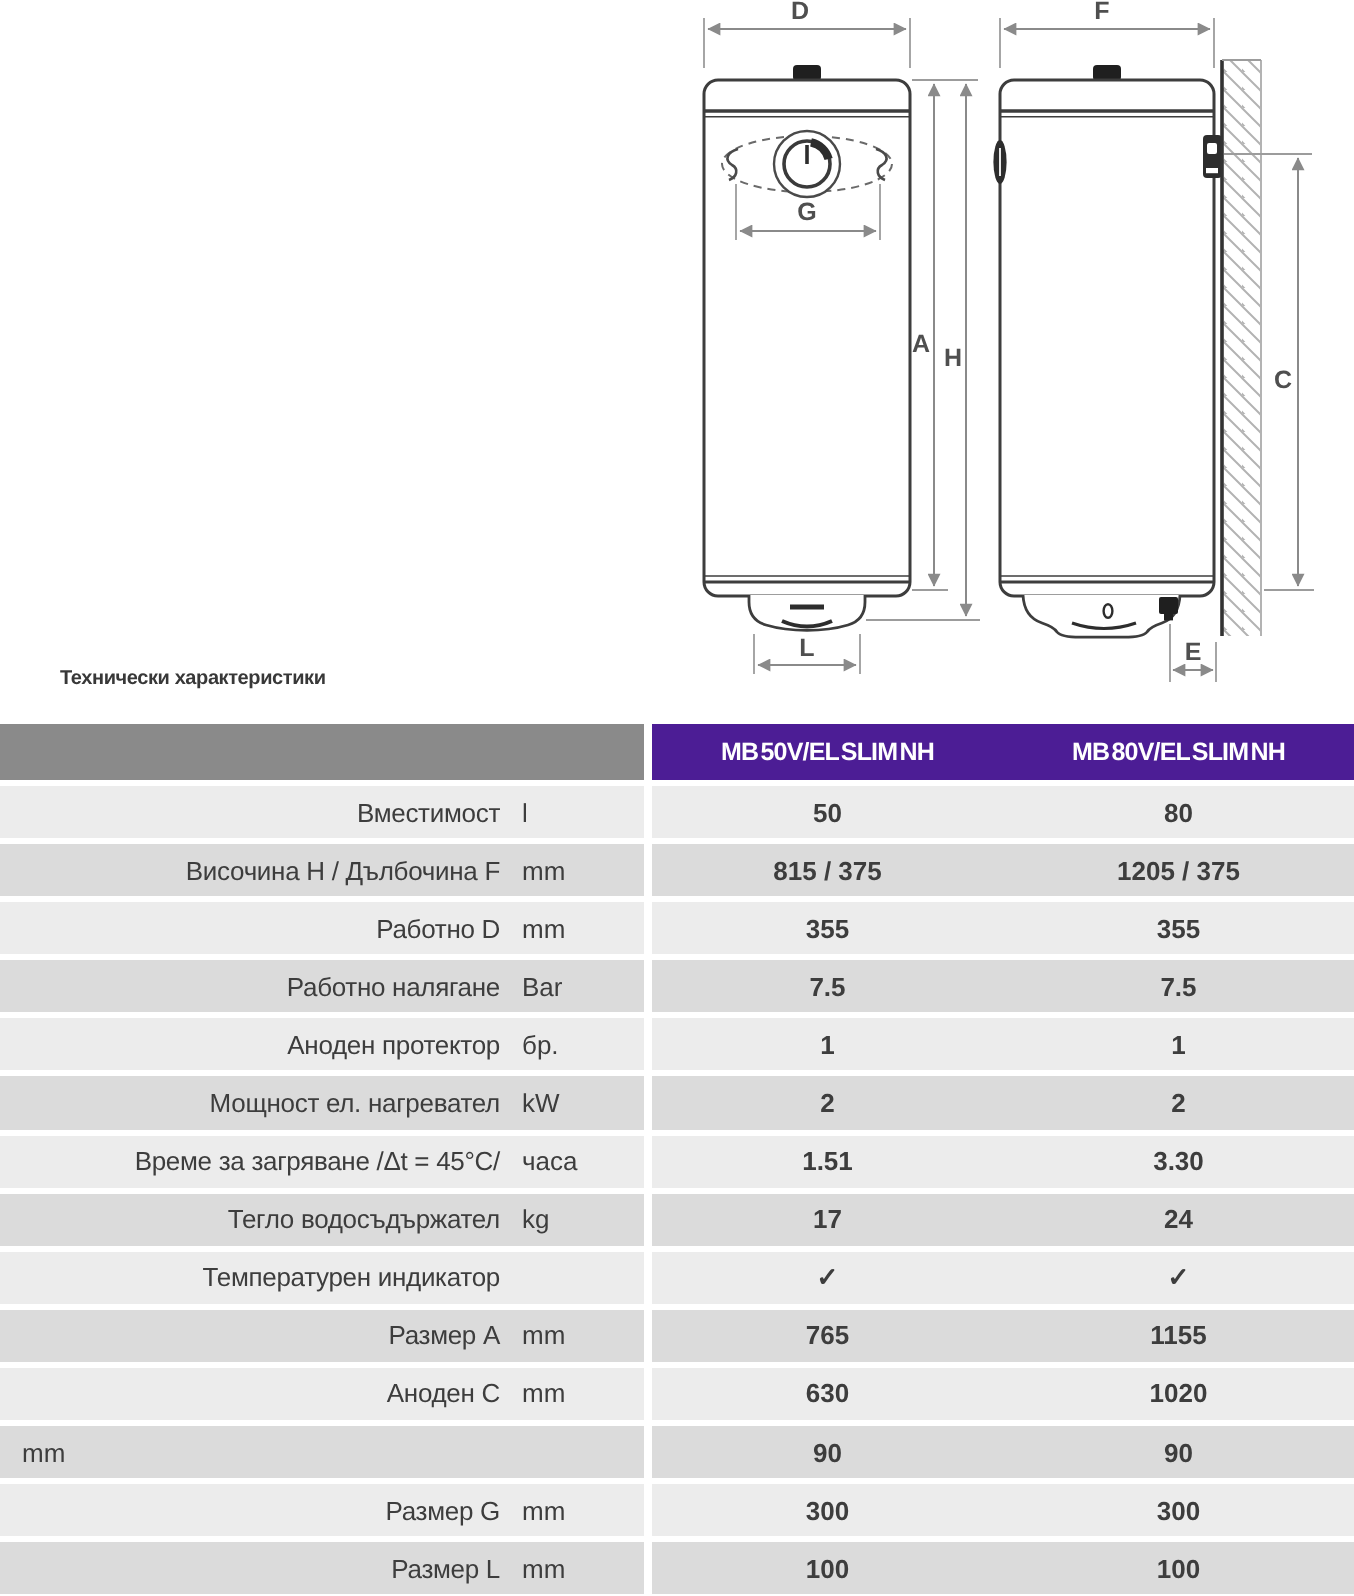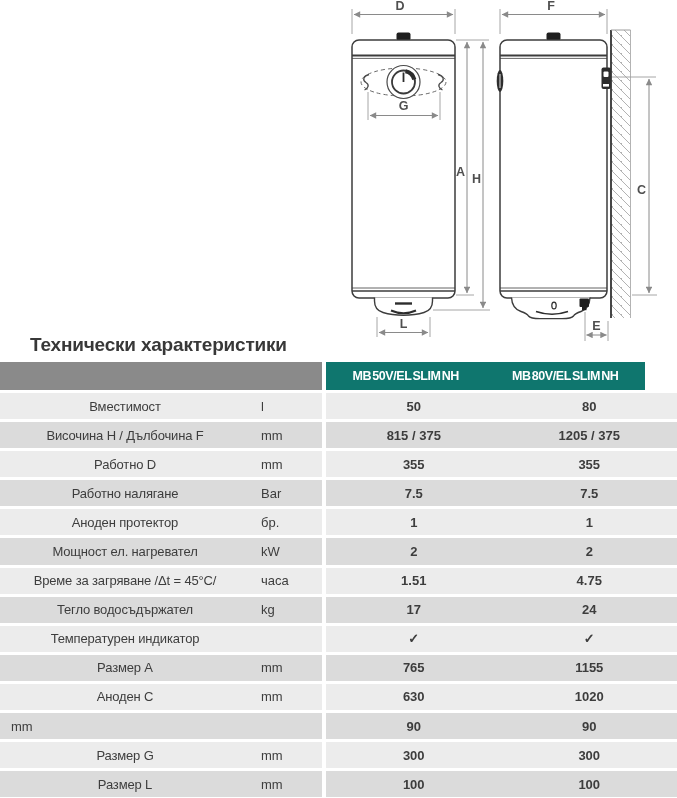--- a/index.html
+++ b/index.html
@@ -6,38 +6,38 @@
   .canvas {
     position:relative; width:677px; height:798px; background:#ffffff;
     font-family:"Liberation Sans", sans-serif; overflow:hidden;
   }
   svg text {
     font-family:"Liberation Sans", sans-serif;
     font-size:12.5px; font-weight:600; fill:#4f4f4f;
   }
   .doc-title {
     position:absolute; left:30px; top:334px;
-    font-size:19px; font-weight:700; color:#383838; letter-spacing:-0.2px;
+    font-size:10px; font-weight:700; color:#383838; letter-spacing:-0.2px;
     white-space:nowrap;
   }
   .spec-table { position:absolute; left:0; top:362px; width:677px; }
   .t-header { display:flex; height:28px; }
   .h-left  { width:322px; background:#8a8a8a; }
-  .h-right { width:319px; margin-left:4px; background:#0f766e; display:flex; align-items:center; }
+  .h-right { width:351px; margin-left:4px; background:#4c1d95; display:flex; align-items:center; }
   .h-col {
     width:50%; text-align:center; color:#ffffff; font-weight:700;
     font-size:12.5px; letter-spacing:-0.4px; word-spacing:-2px; white-space:nowrap;
   }
   .t-rows { }
   .row { display:flex; height:26.1px; margin-top:3px; font-size:13px; color:#3d3d3d; }
   .cell-left  { width:322px; display:flex; align-items:center; }
   .cell-right { width:351px; margin-left:4px; display:flex; align-items:center; }
   .row:nth-child(odd)  .cell-left, .row:nth-child(odd)  .cell-right { background:#ececec; }
   .row:nth-child(even) .cell-left, .row:nth-child(even) .cell-right { background:#dbdbdb; }
-  .label { width:250px; text-align:center; white-space:nowrap; letter-spacing:-0.15px; }
+  .label { width:250px; text-align:right; white-space:nowrap; letter-spacing:-0.15px; }
   .unit  { padding-left:11px; white-space:nowrap; }
   .val   { width:50%; text-align:center;font-weight:bold; }
 </style>
 </head>
 <body>
 
 <div class="canvas">
 
   <svg width="677" height="358" viewBox="0 0 677 358" style="position:absolute;left:0;top:0;">
     <defs>
@@ -220,21 +220,21 @@
             <span class="val">2</span>
           </div>
       </div>
       <div class="row">
         <div class="cell-left">
             <span class="label">Време за загряване /Δt = 45°C/</span>
             <span class="unit">часа</span>
           </div>
         <div class="cell-right">
             <span class="val">1.51</span>
-            <span class="val">4.75</span>
+            <span class="val">3.30</span>
           </div>
       </div>
       <div class="row">
         <div class="cell-left">
             <span class="label">Тегло водосъдържател</span>
             <span class="unit">kg</span>
           </div>
         <div class="cell-right">
             <span class="val">17</span>
             <span class="val">24</span>

